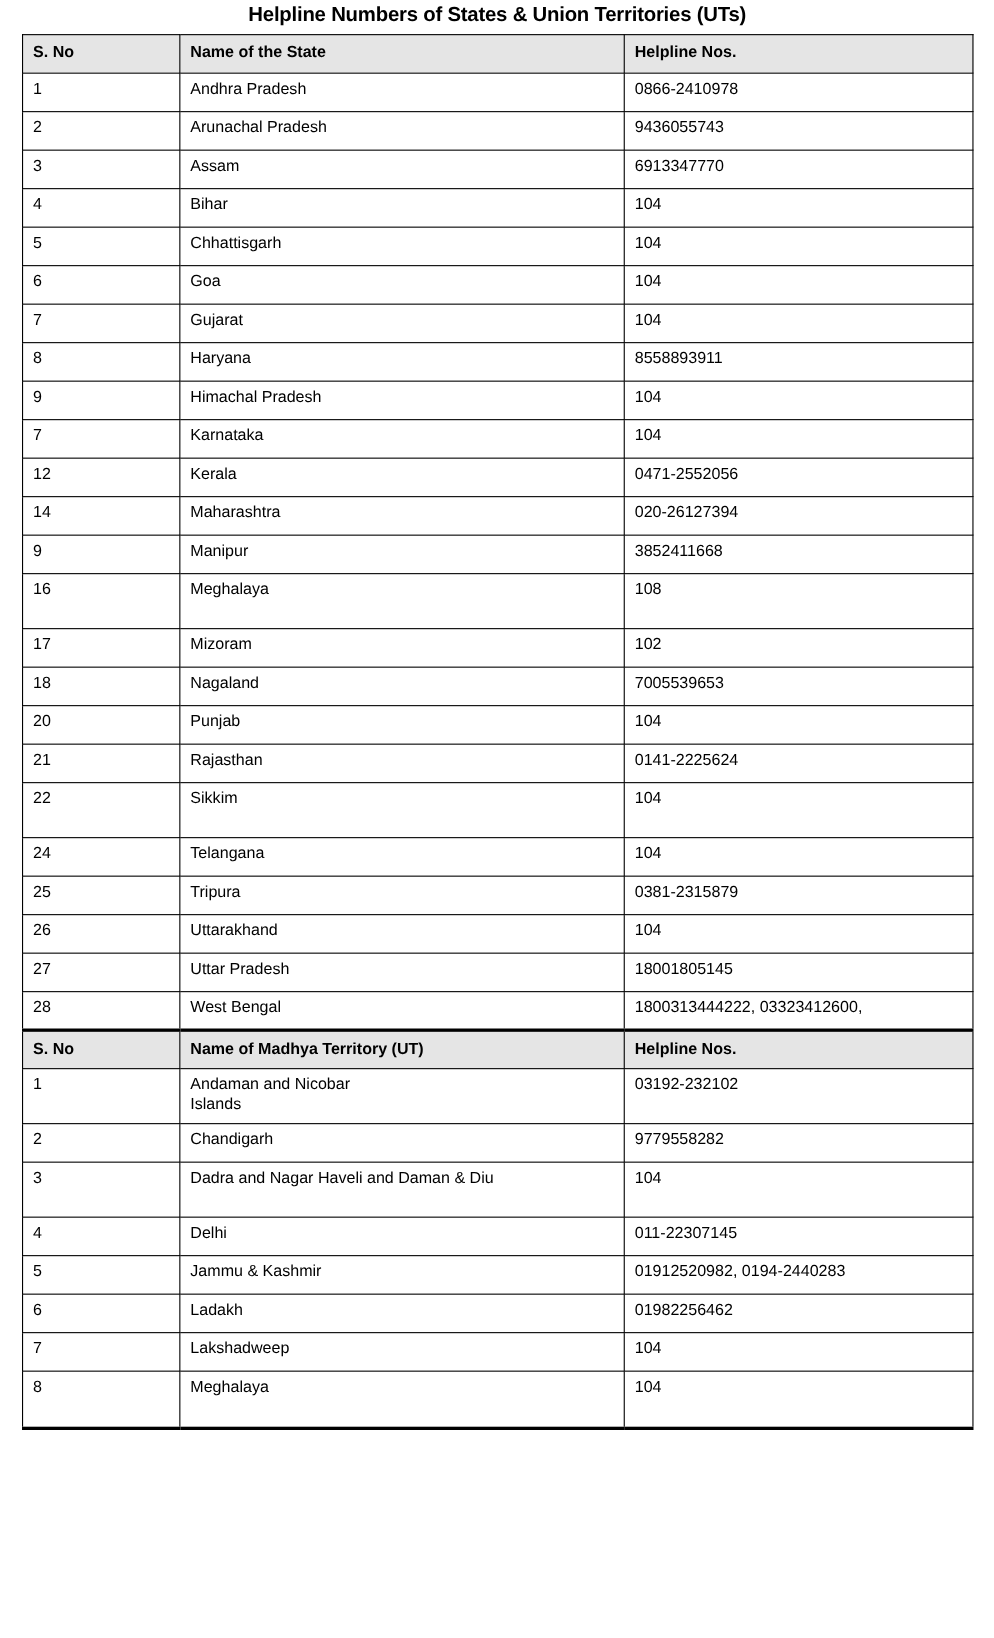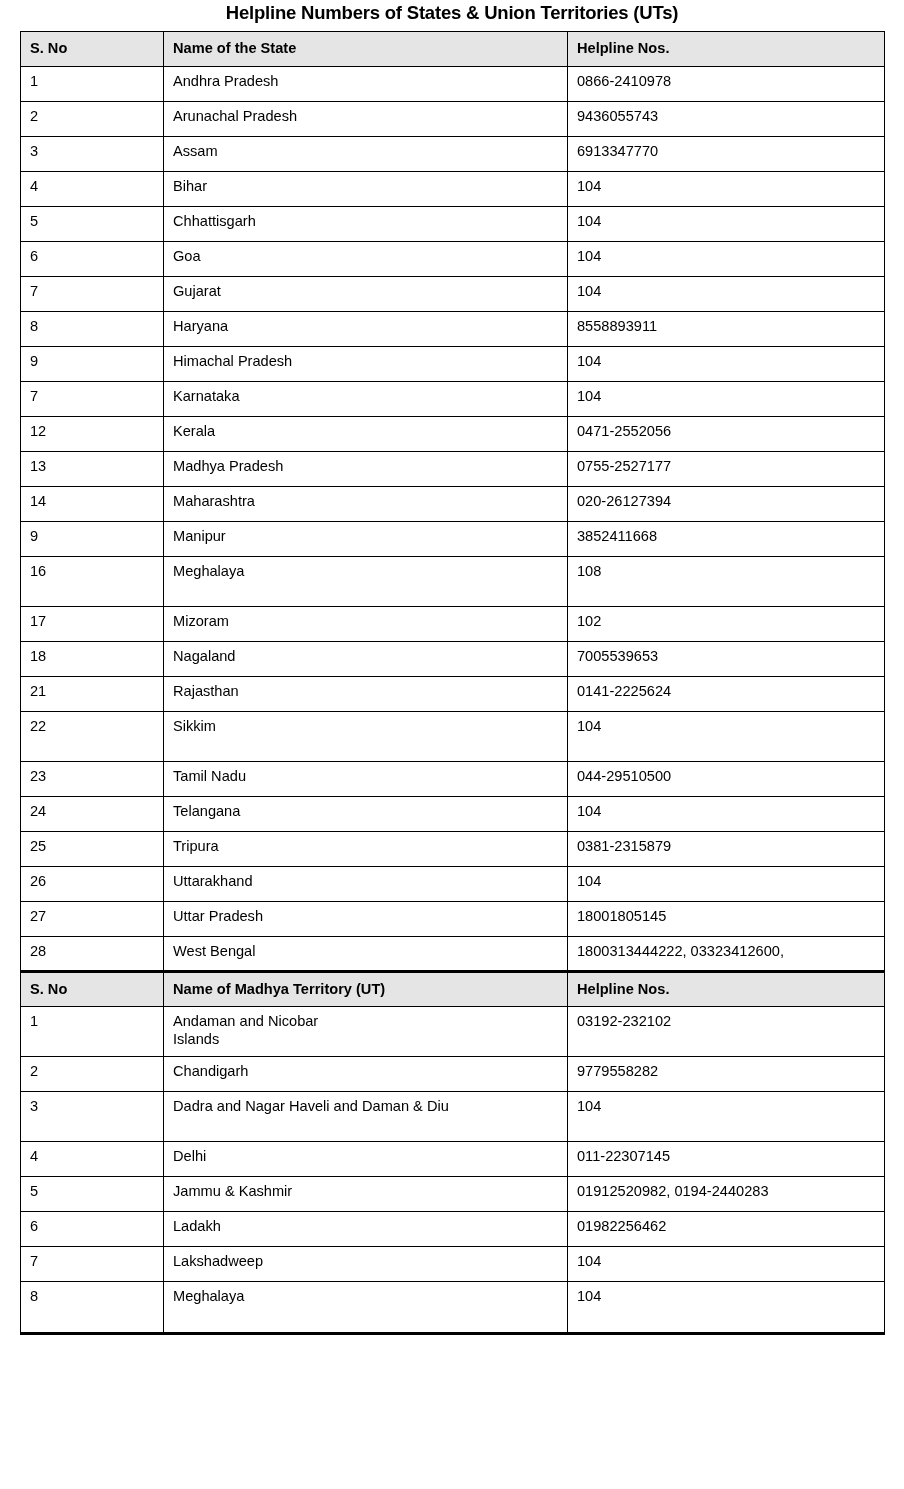--- a/index.html
+++ b/index.html
@@ -142,25 +142,20 @@
             <td class="cell-num">7</td>
             <td class="wrap2">Karnataka</td>
             <td class="cell-num">104</td>
           </tr>
           <tr class="r">
             <td class="cell-num">12</td>
             <td class="wrap2">Kerala</td>
             <td class="cell-num">0471-2552056</td>
           </tr>
           <tr class="r">
-            <td class="cell-num">13</td>
-            <td class="wrap2">Madhya Pradesh</td>
-            <td class="cell-num">0755-2527177</td>
-          </tr>
-          <tr class="r">
             <td class="cell-num">14</td>
             <td class="wrap2">Maharashtra</td>
             <td class="cell-num">020-26127394</td>
           </tr>
           <tr class="r">
             <td class="cell-num">9</td>
             <td class="wrap2">Manipur</td>
             <td class="cell-num">3852411668</td>
           </tr>
           <tr class="r tall">
@@ -172,33 +167,33 @@
             <td class="cell-num">17</td>
             <td class="wrap2">Mizoram</td>
             <td class="cell-num">102</td>
           </tr>
           <tr class="r">
             <td class="cell-num">18</td>
             <td class="wrap2">Nagaland</td>
             <td class="cell-num">7005539653</td>
           </tr>
           <tr class="r">
+            <td class="cell-num">20</td>
+            <td class="wrap2">Punjab</td>
+            <td class="cell-num">104</td>
+          </tr>
+          <tr class="r">
             <td class="cell-num">21</td>
             <td class="wrap2">Rajasthan</td>
             <td class="cell-num">0141-2225624</td>
           </tr>
           <tr class="r tall">
             <td class="cell-num">22</td>
             <td class="wrap2">Sikkim</td>
             <td class="cell-num">104</td>
-          </tr>
-          <tr class="r">
-            <td class="cell-num">23</td>
-            <td class="wrap2">Tamil Nadu</td>
-            <td class="cell-num">044-29510500</td>
           </tr>
           <tr class="r">
             <td class="cell-num">24</td>
             <td class="wrap2">Telangana</td>
             <td class="cell-num">104</td>
           </tr>
           <tr class="r">
             <td class="cell-num">25</td>
             <td class="wrap2">Tripura</td>
             <td class="cell-num">0381-2315879</td>

